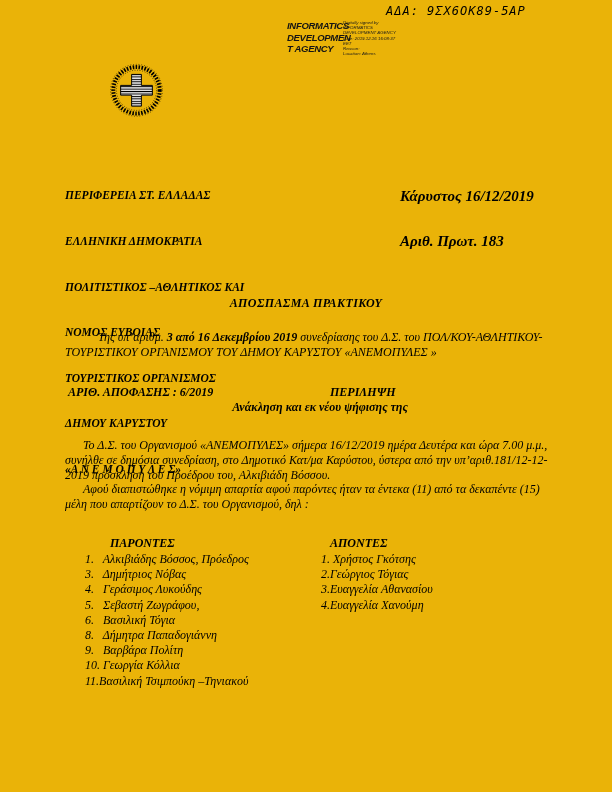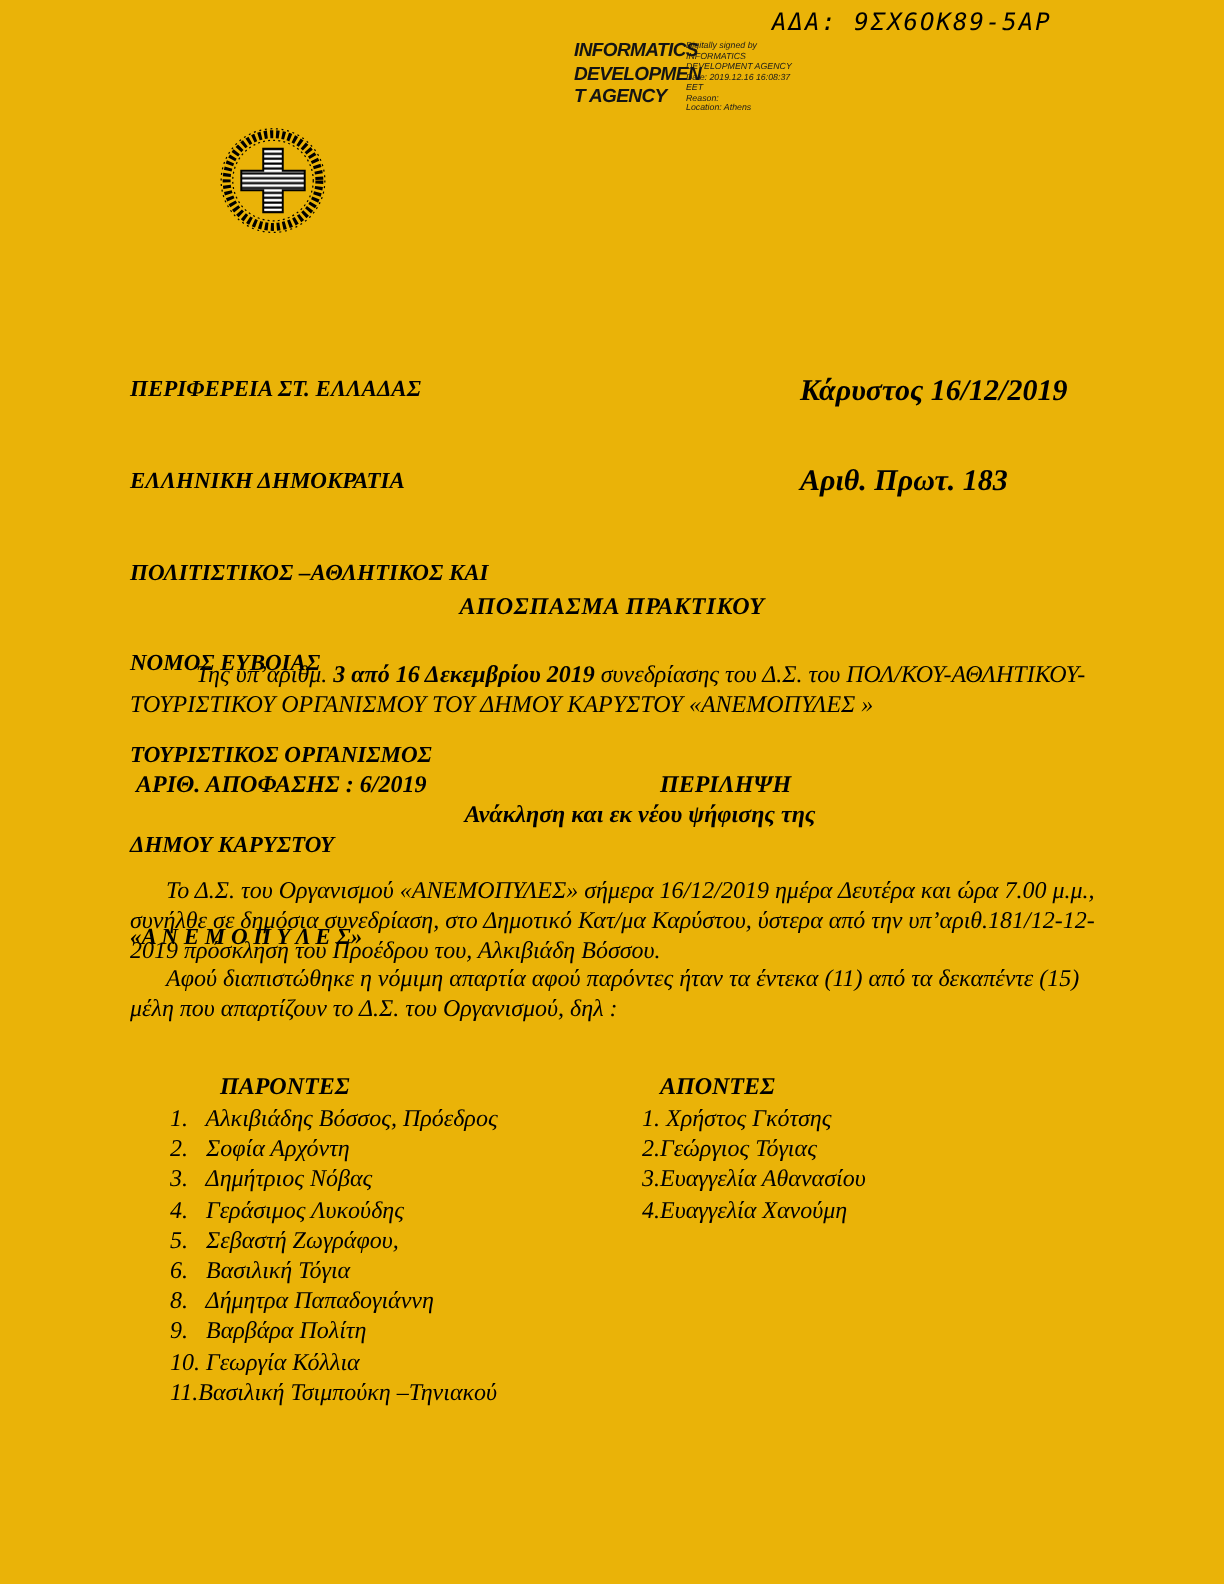--- a/index.html
+++ b/index.html
@@ -176,21 +176,20 @@
   </div>
 
   <div class="body-par par1">Το Δ.Σ. του Οργανισμού «ΑΝΕΜΟΠΥΛΕΣ» σήμερα  16/12/2019  ημέρα Δευτέρα  και ώρα 7.00 μ.μ., συνήλθε σε δημόσια συνεδρίαση, στο Δημοτικό Κατ/μα Καρύστου, ύστερα από την υπ’αριθ.181/12-12-2019  πρόσκληση του Προέδρου του, Αλκιβιάδη Βόσσου.</div>
   <div class="body-par par2">Αφού διαπιστώθηκε  η νόμιμη απαρτία  αφού παρόντες ήταν  τα έντεκα (11) από τα δεκαπέντε (15) μέλη που απαρτίζουν το Δ.Σ. του Οργανισμού, δηλ :</div>
 
   <div class="att-header present">ΠΑΡΟΝΤΕΣ</div>
   <div class="att-header absent">ΑΠΟΝΤΕΣ</div>
 
   <div class="att-list present">
     <div>1.   Αλκιβιάδης Βόσσος, Πρόεδρος</div>
-    <div>2.   Σοφία Αρχόντη</div>
     <div>3.   Δημήτριος Νόβας</div>
     <div>4.   Γεράσιμος Λυκούδης</div>
     <div>5.   Σεβαστή Ζωγράφου,</div>
     <div>6.   Βασιλική Τόγια</div>
     <div>8.   Δήμητρα Παπαδογιάννη</div>
     <div>9.   Βαρβάρα Πολίτη</div>
     <div>10. Γεωργία Κόλλια</div>
     <div>11.Βασιλική Τσιμπούκη –Τηνιακού</div>
   </div>
 

